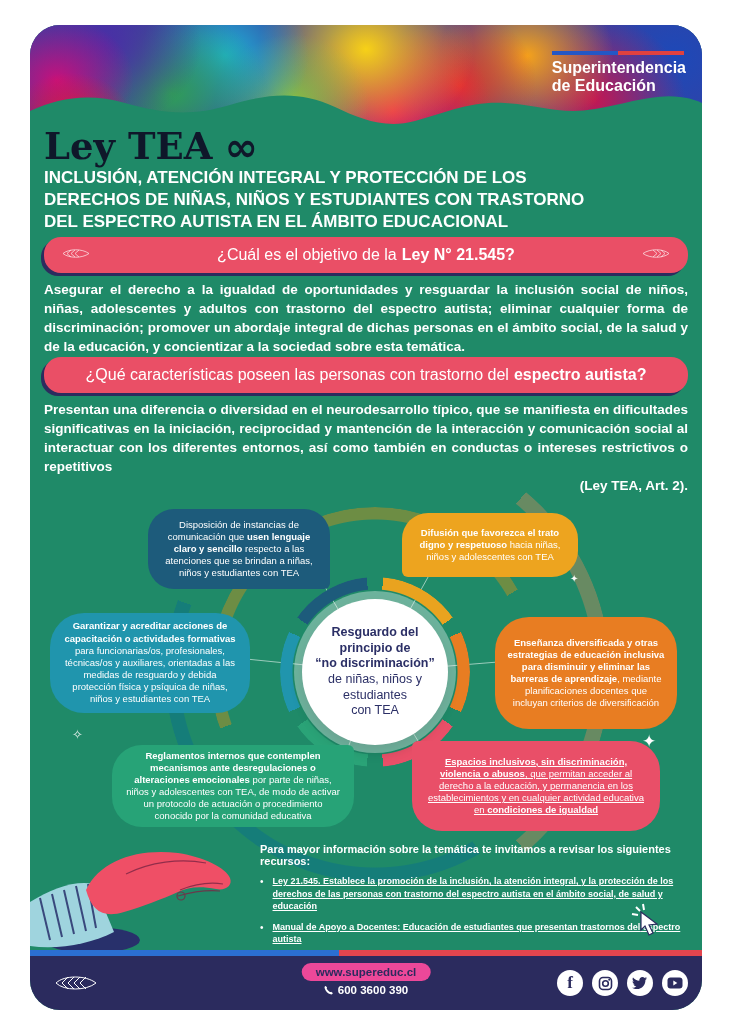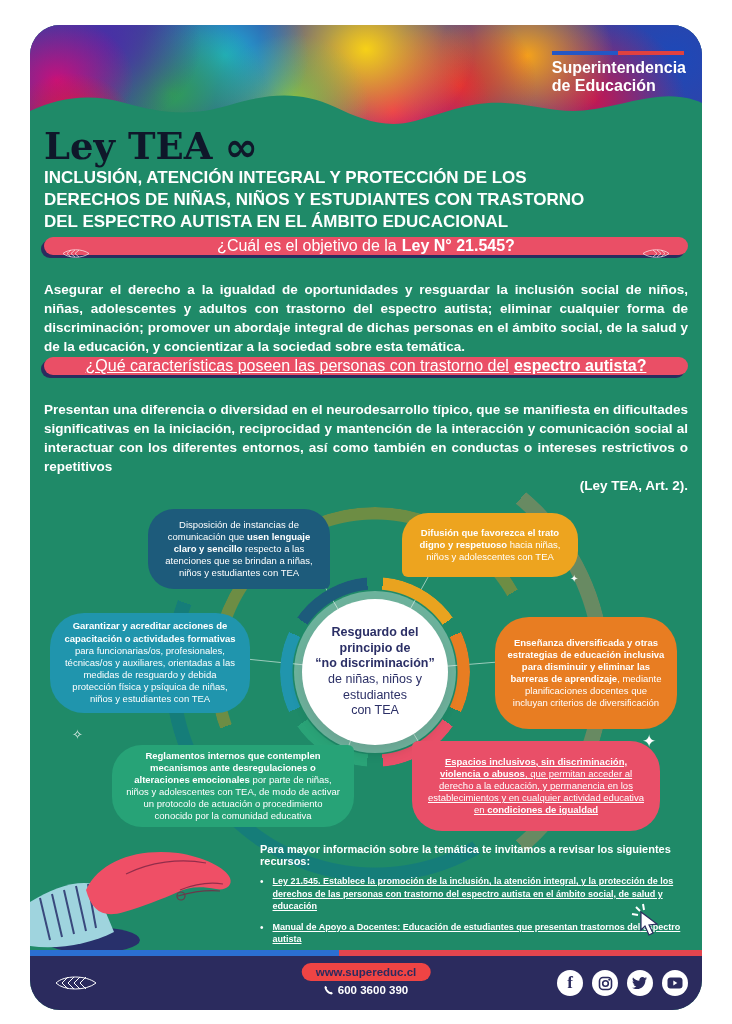--- a/index.html
+++ b/index.html
@@ -32,25 +32,25 @@
 
   
   .title{position:absolute;left:14px;top:80px;z-index:2;color:#0f172a;
     font-family:"DejaVu Serif",serif;font-weight:bold;font-size:37px;margin-top:19px;}
   .title .inf{font-family:"DejaVu Sans",sans-serif;font-size:40px;margin-left:12px;
     vertical-align:-2px;font-weight:bold;}
   .subtitle{position:absolute;left:14px;top:142px;z-index:2;color:#fff;
     font-weight:bold;font-size:17px;line-height:1.3;white-space:pre-line;}
 
   
-  .qbanner{position:absolute;left:14px;width:644px;height:18px;background:#ea4f66;
+  .qbanner{position:absolute;left:14px;width:644px;height:36px;background:#ea4f66;
     border-radius:17px;box-shadow:-3px 3px 0 #2b2c5e;display:flex;align-items:center;
     justify-content:center;color:#fff;font-size:16px;z-index:2;}
   .qbanner b{margin-left:5px;}
-  .q1{top:212px;} .q2{top:332px;text-decoration:underline;}
+  .q1{top:212px;} .q2{top:332px;}
   .leaf{position:absolute;top:10px;opacity:.8;}
   .leaf.l{left:18px;} .leaf.r{right:18px;transform:scaleX(-1);}
   .para{position:absolute;left:14px;width:644px;color:#fff;font-size:13.5px;
     font-weight:bold;line-height:1.4;text-align:justify;z-index:2;}
   .p1{top:256px;} .p2{top:376px;}
   .cite{display:block;text-align:right;font-weight:bold;}
 
   
   .ribbon{position:absolute;left:42px;top:428px;width:588px;height:47px;z-index:2;
     clip-path:polygon(0 0,100% 0,calc(100% - 18px) 50%,100% 100%,0 100%,18px 50%);
@@ -115,21 +115,21 @@
   
   .hand{position:absolute;left:0;top:815px;z-index:6;}
 
   
   .strips{position:absolute;left:0;top:925px;width:672px;height:6px;display:flex;z-index:7;}
   .strip-blue{width:46%;height:100%;background:#2b6fd3;}
   .strip-red{width:54%;height:100%;background:#e2454e;}
   .footer{position:absolute;left:0;top:931px;width:672px;height:54px;background:#2b2b5e;z-index:8;}
   .f-leaf{position:absolute;left:24px;top:16px;}
   .f-center{position:absolute;left:50%;top:6px;transform:translateX(-50%);text-align:center;}
-  .pill{display:inline-block;background:#ef4444;color:#2b2b5e;font-weight:bold;font-size:11.5px;
+  .pill{display:inline-block;background:#ec4899;color:#2b2b5e;font-weight:bold;font-size:11.5px;
     padding:3px 14px;border-radius:12px;cursor:pointer;}
   .phone{color:#fff;font-weight:bold;font-size:11.5px;margin-top:3px;
     display:flex;align-items:center;justify-content:center;gap:4px;}
   .social{position:absolute;right:14px;top:14px;display:flex;gap:9px;}
   .soc{width:26px;height:26px;border-radius:50%;background:#fff;display:flex;
     align-items:center;justify-content:center;cursor:pointer;}
   .fb-f{color:#2b2b5e;font-weight:bold;font-size:17px;font-family:"Liberation Serif",serif;}
 </style>
 </head>
 <body>

